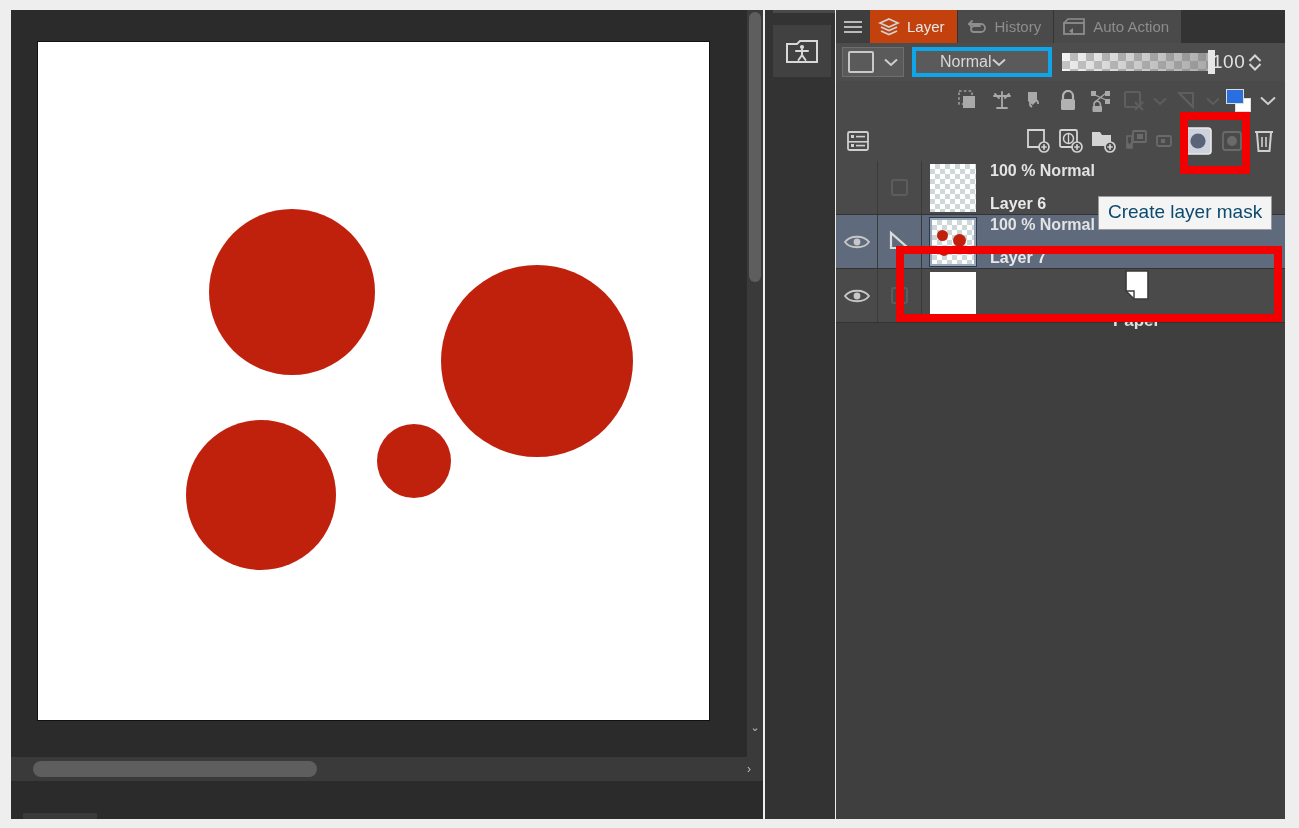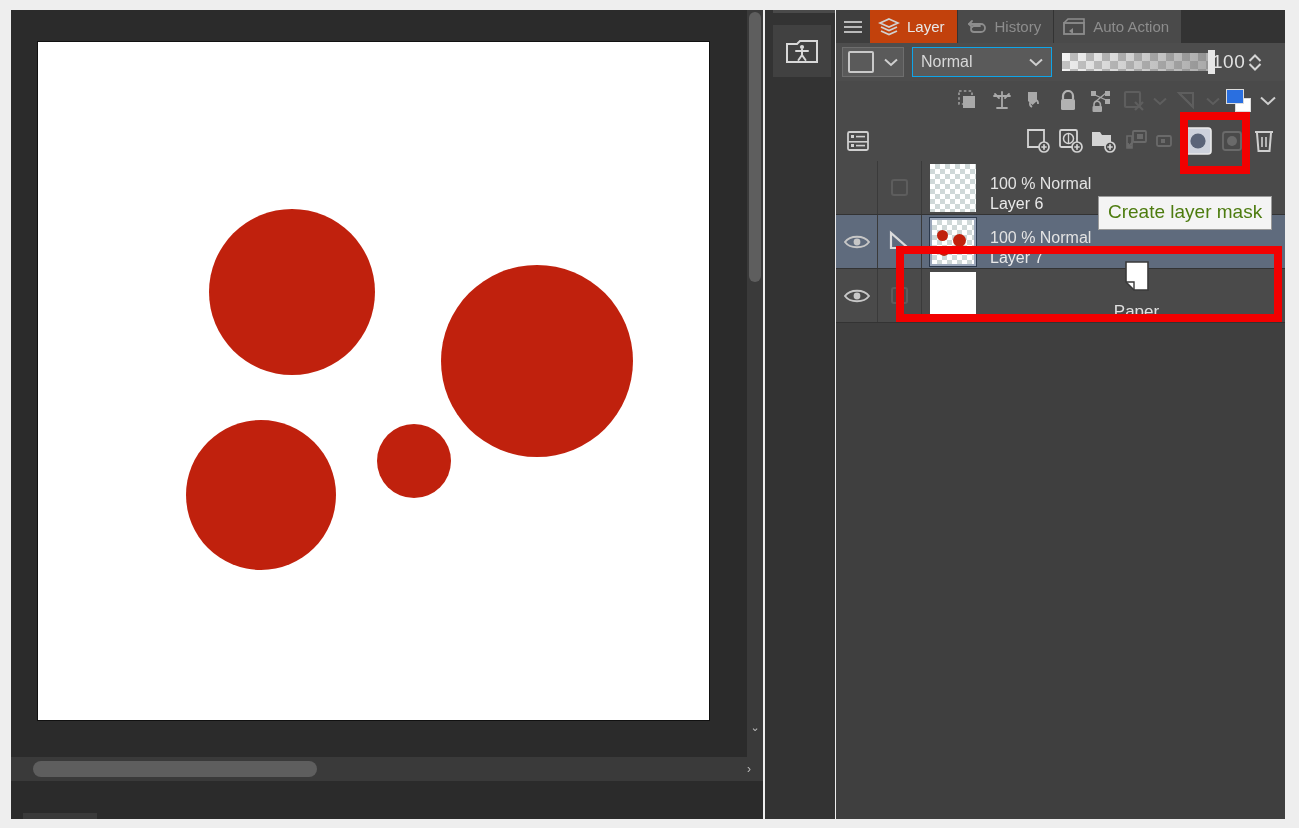--- a/index.html
+++ b/index.html
@@ -163,23 +163,23 @@
   #color-chip {
     width: 26px; height: 22px;
     background: #5a5a5a;
     border: 2px solid #c9c9c9;
     border-radius: 2px;
   }
   #blend-select {
     margin-left: 8px;
     width: 140px; height: 30px;
     background: #5a5a5a;
-    border: 1px solid #0ea5e9;
-    display: flex; align-items: center; justify-content: space-between;
-    padding: 0 8px;
+    border: 4px solid #0ea5e9;
+    display: flex; align-items: center; justify-content: flex-start;
+    padding: 0 24px;
     color: #d8d8d8; font-size: 16px;
   }
   #opacity-slider {
     margin-left: 10px;
     width: 150px; height: 18px;
     position: relative;
     background:
       repeating-linear-gradient(90deg, #ffffff 0 8px, #cfcfcf 8px 16px),
       #dddddd;
     background-blend-mode: normal;
@@ -294,42 +294,43 @@
       linear-gradient(45deg, #cfd8d8 25%, transparent 25%, transparent 75%, #cfd8d8 75%),
       linear-gradient(45deg, #cfd8d8 25%, transparent 25%, transparent 75%, #cfd8d8 75%);
     background-size: 10px 10px;
     background-position: 0 0, 5px 5px;
     background-color: #ffffff;
   }
   .thumb.sel-border { border: 2px solid #9aa6ba; outline: 1px solid #2d3a4d; }
   .thumb .tblob { position: absolute; border-radius: 50%; }
   .col-text {
     flex: 1;
-    display: flex; flex-direction: column; justify-content: flex-end;
+    display: flex; flex-direction: column; justify-content: space-between;
     padding-left: 6px;
+    font-weight: bold;
   }
   .lrow-meta { color: #e3e3e3; font-size: 16px; line-height: 1.25; }
   .lrow-name { color: #e9e9e9; font-size: 16px; line-height: 1.25; }
   .paper-row .col-text { flex-direction: column; align-items: center; gap: 8px; padding-left: 4px; }
   .paper-label { color: #e0e0e0; font-size: 17px; }
 
   
   .redbox {
     position: absolute;
     border: 8px solid #f20000;
     pointer-events: none;
     z-index: 40;
   }
   
   #tooltip {
     position: absolute;
     left: 1098px; top: 196px;
     background: #f4f4f4;
     border: 1px solid #9a9a9a;
-    color: #4d7c0f;
+    color: #0c4a6e;
     font-size: 19px;
     padding: 4px 9px 6px 9px;
     white-space: nowrap;
     z-index: 50;
   }
 
   svg { display: block; }
 </style>
 </head>
 <body>

